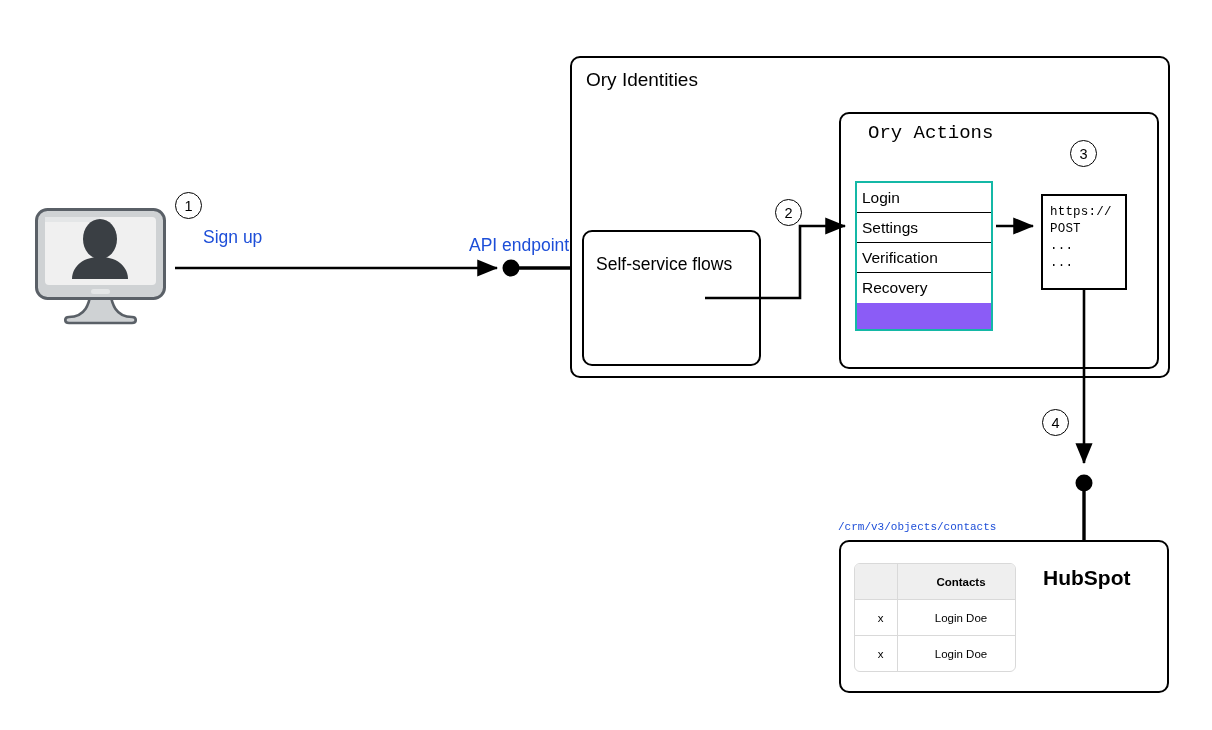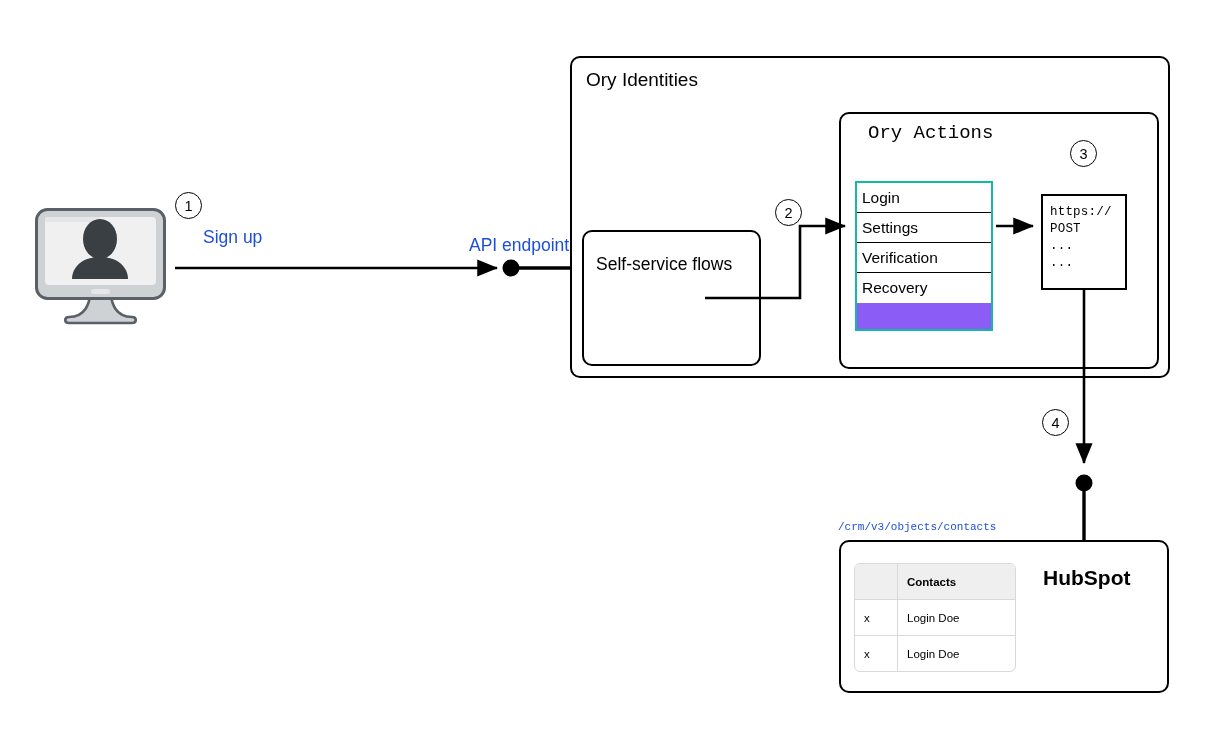--- a/index.html
+++ b/index.html
@@ -104,21 +104,21 @@
     overflow: hidden;
     background: #ffffff;
     font-size: 11.5px;
   }
   #contacts-table td, #contacts-table th {
     border-right: 1px solid #d9d9d9;
     border-bottom: 1px solid #d9d9d9;
     padding: 0 0 0 9px;
     height: 35px;
     vertical-align: middle;
-    text-align: left;
+    text-align: center;
     font-weight: normal;
   }
   #contacts-table tr:last-child td { border-bottom: none; }
   #contacts-table td:last-child, #contacts-table th:last-child { border-right: none; }
   #contacts-table thead th { background: #efefef; font-weight: bold; font-size: 11.5px; }
   #contacts-table .col-x { width: 33px; }
   .hubspot-label {
     position: absolute;
     left: 1043px;
     top: 566px;

